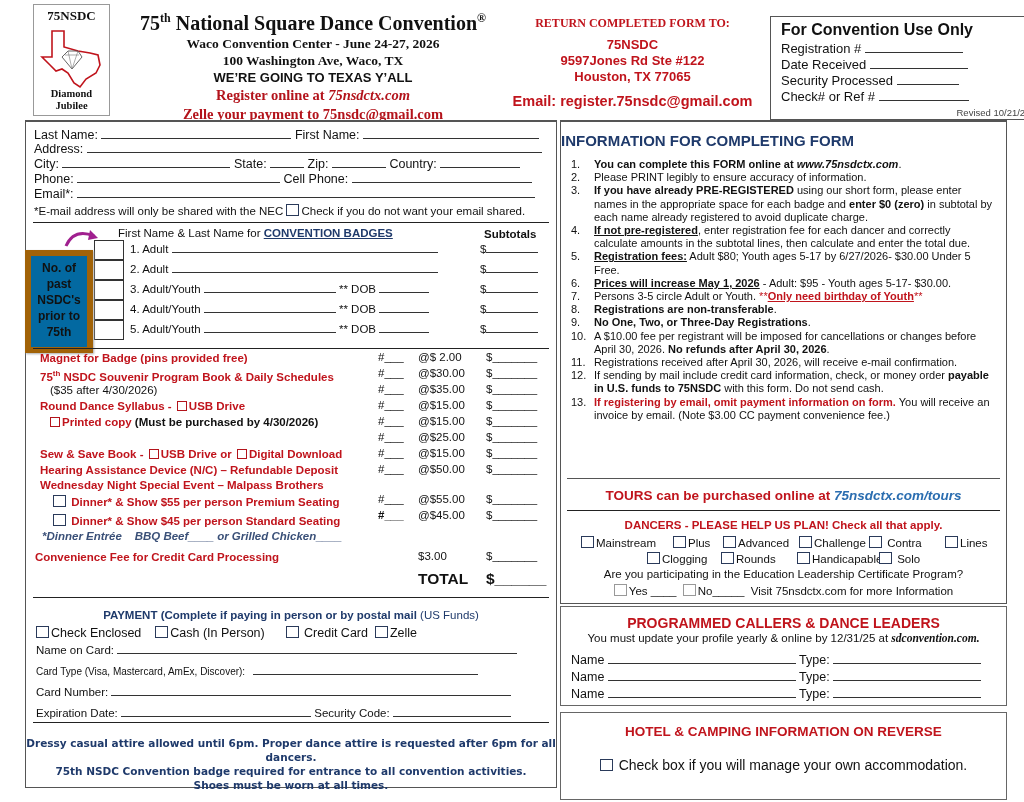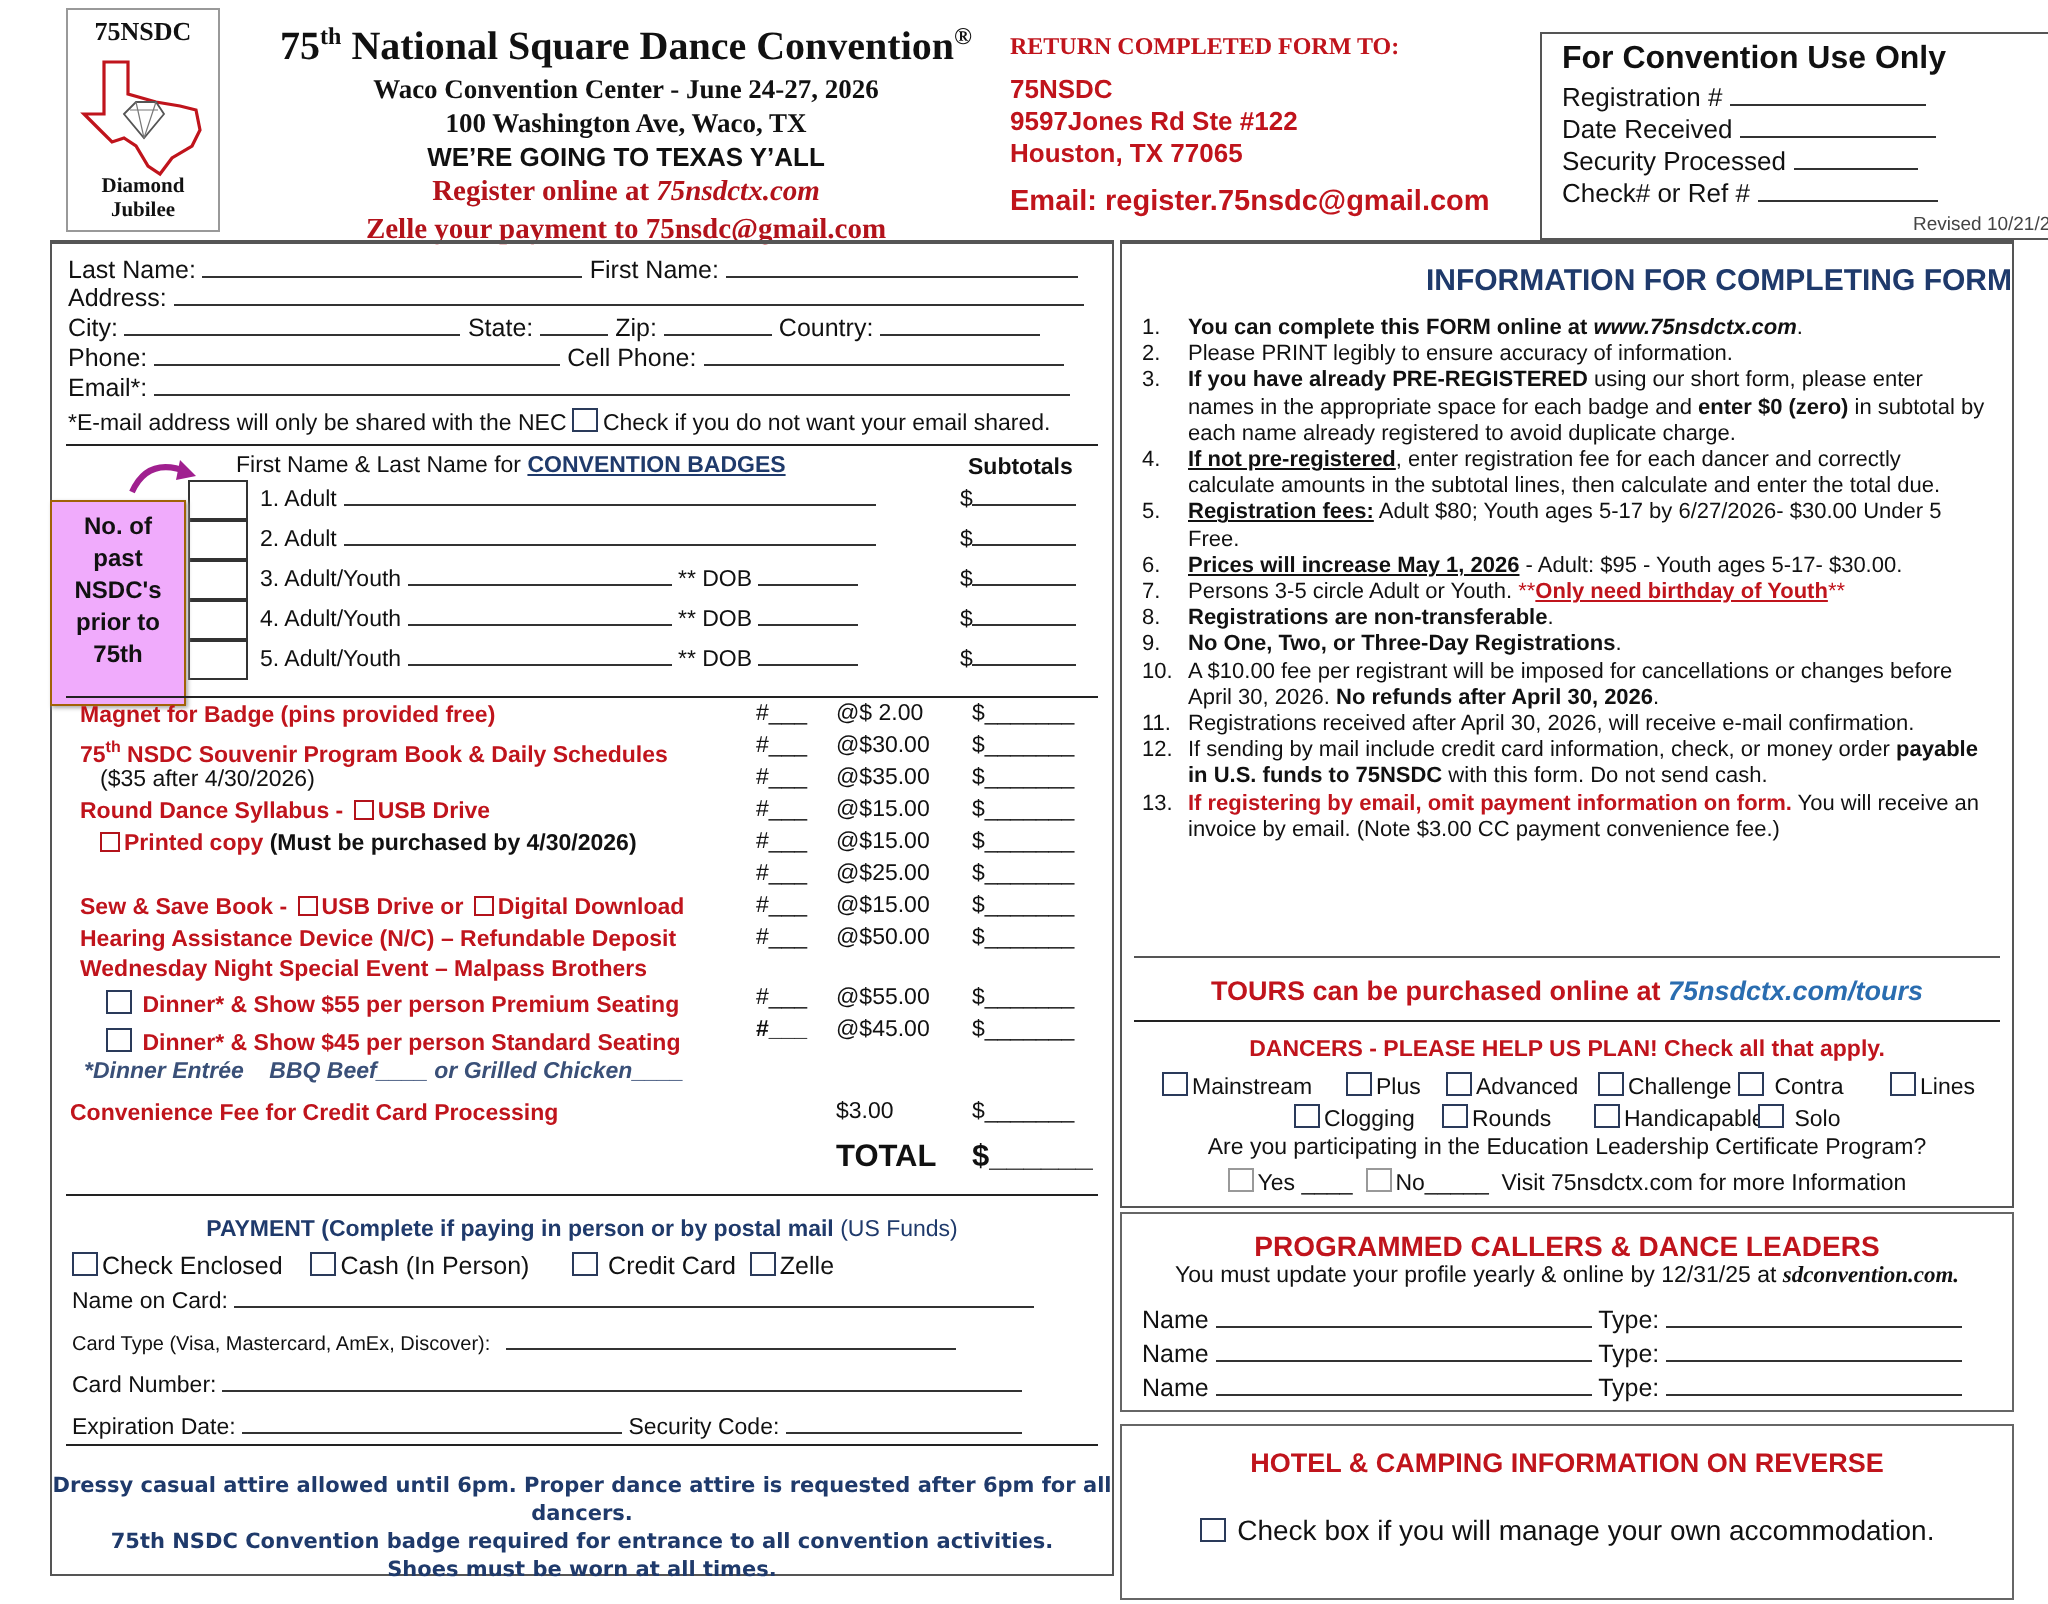--- a/index.html
+++ b/index.html
@@ -23,46 +23,46 @@
   #logo .bot { position:absolute; bottom:3px; width:100%; text-align:center; font-weight:bold; font-size:10.5px; line-height:12px; }
   #logo svg { position:absolute; left:4px; top:22px; }
   #title-block { left: 118px; top: 6px; width: 390px; text-align: center; }
   #title-block .t1 { font-size: 20px; font-weight: bold; line-height: 24px; }
   #title-block .t1 sup { font-size: 12px; }
   #title-block .t2 { font-size: 13.5px; font-weight: bold; line-height: 17px; }
   #title-block .t3 { font-size: 13.5px; font-weight: bold; line-height: 17px; }
   #title-block .t4 { font-size: 13px; font-weight: bold; line-height: 17px; font-family: "Liberation Sans", sans-serif; }
   #title-block .t5 { font-size: 14.5px; font-weight: bold; line-height: 19px; }
 
-  #return-block { left: 505px; top: 16px; width: 255px; }
+  #return-block { left: 505px; top: 16px; width: 255px; text-align: center; }
   #return-block .r1 { font-size: 12px; font-weight: bold; }
   #return-block .r2 { font-size: 13px; font-weight: bold; line-height: 16px; }
   #return-block .r3 { font-size: 14.5px; font-weight: bold; margin-top: 8px; }
 
   #office-box { left: 770px; top: 16px; width: 282px; height: 104px; border: 1px solid #555; padding: 4px 10px; }
   #office-box .h { font-size: 16px; font-weight: bold; margin-bottom: 2px; }
   #office-box .row { font-size: 13px; line-height: 16px; }
   #office-box .rev { position:absolute; right: 10px; bottom: 1px; font-size: 9.5px; color:#444; }
 
   
   #left-panel { left: 25px; top: 120px; width: 532px; height: 668px; border: 1px solid #555; border-top: 2px solid #555; }
   .lrow { position: absolute; left: 8px; font-size: 12.5px; line-height: 14px; white-space: nowrap; }
   .hr { position: absolute; left: 7px; right: 7px; border-top: 1.3px solid #222; }
 
-  #past-box { position:absolute; left: -1px; top: 128px; width: 68px; height: 103px; border: 1px solid #a16207; background:#f0abfc; text-align:center; font-weight:bold; font-size:12px; line-height:16px; padding-top: 4px; box-shadow: 1px 1px 2px #aaa; }
+  #past-box { position:absolute; left: -1px; top: 128px; width: 68px; height: 103px; border: 6px solid #a16207; background:#0369a1; text-align:center; font-weight:bold; font-size:12px; line-height:16px; padding-top: 4px; box-shadow: 1px 1px 2px #aaa; }
   .past-cell { position:absolute; left: 68px; width: 30px; height: 20px; border: 1px solid #333; background:#fff; }
 
   .item { position:absolute; left: 14px; font-size: 11.5px; line-height: 14px; white-space: nowrap; }
   .qty { position:absolute; left: 352px; font-size: 11.5px; }
   .price { position:absolute; left: 392px; font-size: 11.5px; }
   .sub { position:absolute; left: 460px; font-size: 11.5px; }
 
   
   #info-panel { left: 560px; top: 120px; width: 447px; height: 484px; border: 1px solid #555; border-top: 2px solid #555; }
-  #info-title { position:absolute; top: 10px; width:100%; text-align:right; font-size: 15px; font-weight:bold; color:#1f3a6b; }
+  #info-title { position:absolute; top: 10px; width:100%; text-align:left; font-size: 15px; font-weight:bold; color:#1f3a6b; }
   #info-list { position:absolute; left: 8px; top: 36px; width: 425px; font-size: 11px; line-height: 13.2px; }
   #info-list .li { display:flex; }
   #info-list .n { width: 25px; flex-shrink:0; padding-left: 2px; }
   #info-list .tx { flex:1; }
 
   #tours { position:absolute; top: 366px; width:100%; text-align:center; font-size: 13.5px; font-weight:bold; }
   #dancers-title { position:absolute; top: 397px; width:100%; text-align:center; font-size: 11.5px; font-weight: bold; color:#c0141c; }
   .dopt { position:absolute; font-size: 11.5px; }
 
   #callers-panel { left: 560px; top: 606px; width: 447px; height: 100px; border: 1.5px solid #666; }

